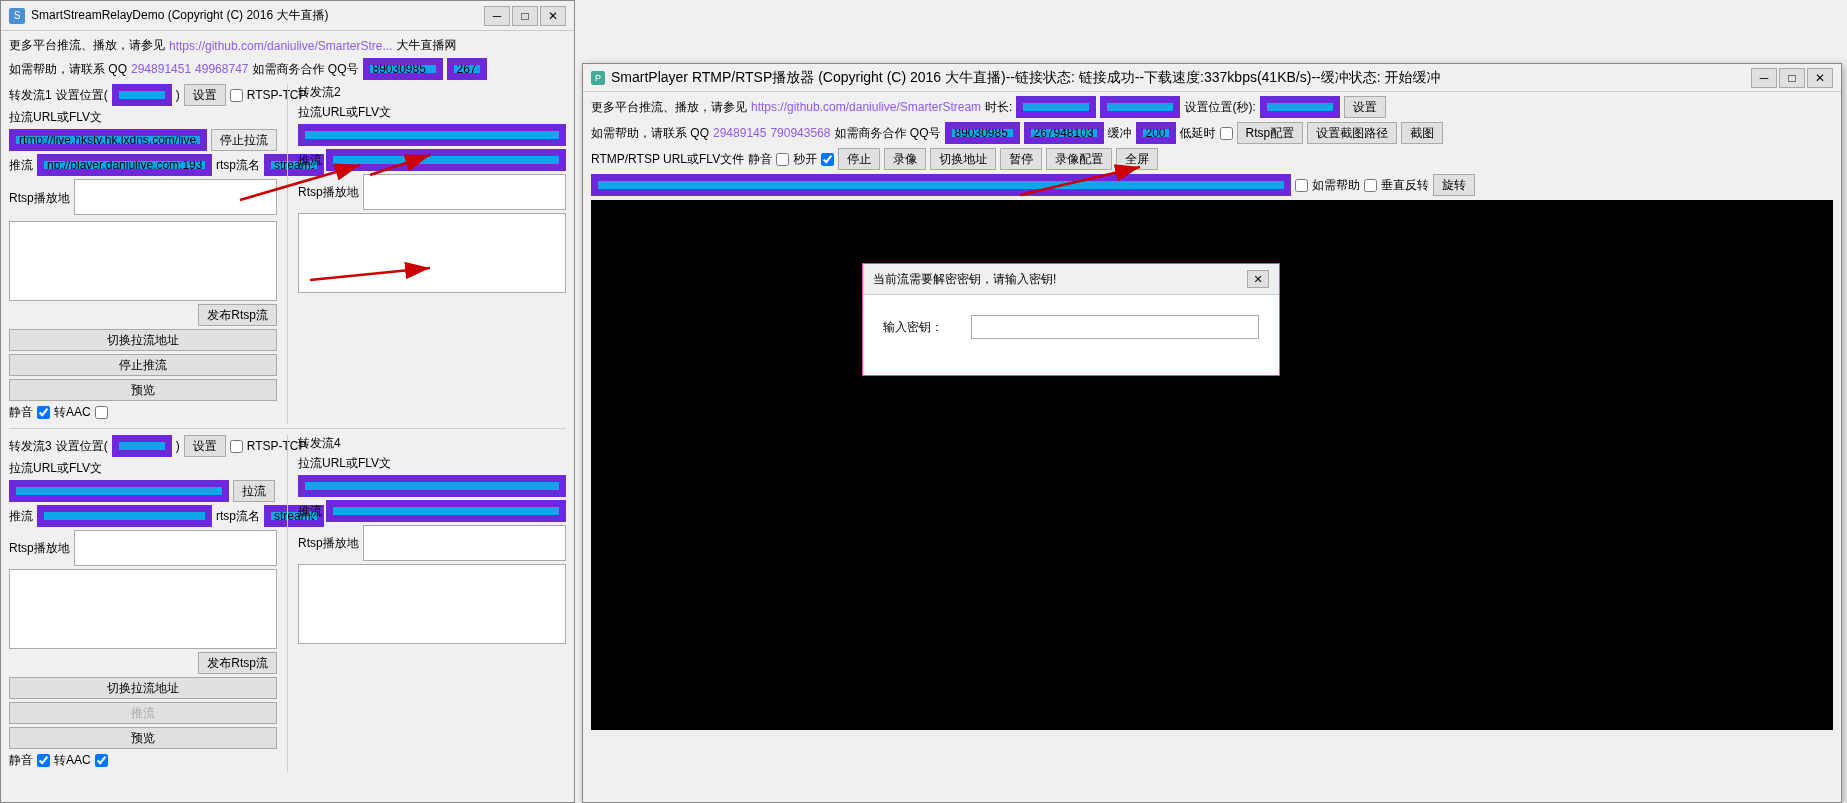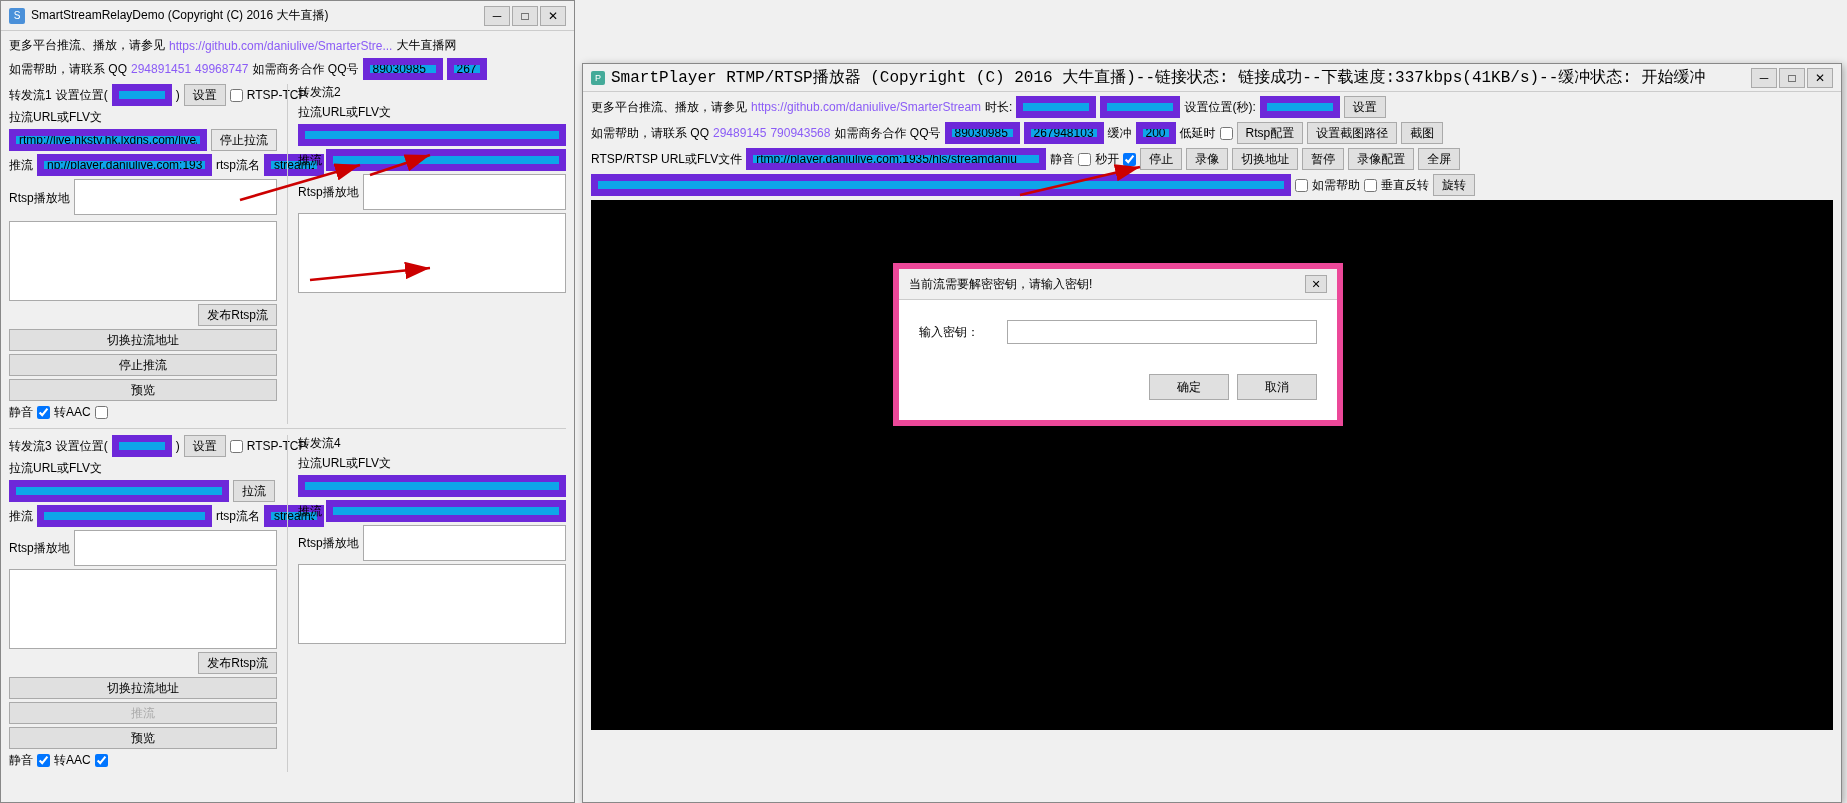--- a/index.html
+++ b/index.html
@@ -81,26 +81,25 @@
       position: absolute;
       left: 582px; top: 63px;
       width: 1260px;
       height: 740px;
       background: transparent;
       pointer-events: none;
     }
     .dialog {
       position: absolute;
       left: 280px; top: 200px;
-      width: 450px;
+      width: 418px;
       background: white;
-      border: 6px solid #ec4899;
+      border: 1px solid #ec4899;
       box-shadow: 4px 4px 12px rgba(0,0,0,0.4);
       pointer-events: all;
-      margin-left: 31px;
     }
     .dialog-title-bar {
       background: #f0f0f0;
       padding: 6px 10px;
       display: flex;
       align-items: center;
       justify-content: space-between;
       border-bottom: 1px solid #ccc;
     }
     .dialog-body { padding: 20px; }
@@ -293,21 +292,21 @@
         <div style="height:80px; border:1px solid #aaa; background:white; margin-bottom:3px;"></div>
       </div>
     </div>
   </div>
 </div>
 
 <div class="player-window">
   <div class="player-title-bar">
     <div style="display:flex; align-items:center; gap:6px;">
       <span style="width:14px;height:14px;background:#4a9;border-radius:2px;display:inline-flex;align-items:center;justify-content:center;color:white;font-size:9px;">P</span>
-      <span style="font-size:16px;font-family:Liberation Mono, monospace;">SmartPlayer RTMP/RTSP播放器 (Copyright (C) 2016 大牛直播)--链接状态: 链接成功--下载速度:337kbps(41KB/s)--缓冲状态: 开始缓冲</span>
+      <span style="font-size:14px;">SmartPlayer RTMP/RTSP播放器 (Copyright (C) 2016 大牛直播)--链接状态: 链接成功--下载速度:337kbps(41KB/s)--缓冲状态: 开始缓冲</span>
     </div>
     <div style="display:flex; gap:2px;">
       <button style="width:26px;height:20px;border:1px solid #aaa;background:#e0e0e0;cursor:pointer;font-size:12px;">─</button>
       <button style="width:26px;height:20px;border:1px solid #aaa;background:#e0e0e0;cursor:pointer;font-size:12px;">□</button>
       <button style="width:26px;height:20px;border:1px solid #aaa;background:#e0e0e0;cursor:pointer;font-size:12px;" class="close-btn">✕</button>
     </div>
   </div>
 
   <div class="player-content">
 
@@ -332,22 +331,21 @@
       <span class="label">缓冲</span>
       <input class="input-sm" type="text" value="200" style="width: 40px;">
       <span class="label">低延时</span>
       <input type="checkbox" style="">
       <button class="btn">Rtsp配置</button>
       <button class="btn">设置截图路径</button>
       <button class="btn">截图</button>
     </div>
 
     <div class="info-row">
-      <span class="label">RTSP/RTSP URL或FLV文件</span>
-      <input class="input-sm" type="text" value="rtmp://player.daniulive.com:1935/hls/streamdaniu" style="width: 300px;">
+      <span class="label">RTMP/RTSP URL或FLV文件</span>
       <span class="label">静音</span>
       <input type="checkbox" style="">
       <span class="label">秒开</span>
       <input type="checkbox" checked="" style="">
       <button class="btn">停止</button>
       <button class="btn">录像</button>
       <button class="btn">切换地址</button>
       <button class="btn">暂停</button>
       <button class="btn">录像配置</button>
       <button class="btn">全屏</button>
@@ -370,24 +368,20 @@
   <div class="dialog">
     <div class="dialog-title-bar">
       <span>当前流需要解密密钥，请输入密钥!</span>
       <button style="width:22px;height:18px;border:1px solid #aaa;background:#e0e0e0;cursor:pointer;font-size:11px;">✕</button>
     </div>
     <div class="dialog-body">
       <div class="dialog-row">
         <label>输入密钥：</label>
         <input type="text" style="flex: 1 1 0%; height: 24px; border: 1px solid rgb(170, 170, 170); font-size: 12px; padding: 0px 4px;">
       </div>
-      <div class="dialog-buttons">
-        <button class="dialog-btn">确定</button>
-        <button class="dialog-btn">取消</button>
-      </div>
     </div>
   </div>
 </div>
 
 <svg style="position:absolute;top:0;left:0;width:1847px;height:803px;pointer-events:none;">
 
   <defs>
     <marker id="arrowhead" markerWidth="10" markerHeight="7" refX="10" refY="3.5" orient="auto">
       <polygon points="0 0, 10 3.5, 0 7" fill="#cc0000"></polygon>
     </marker>

